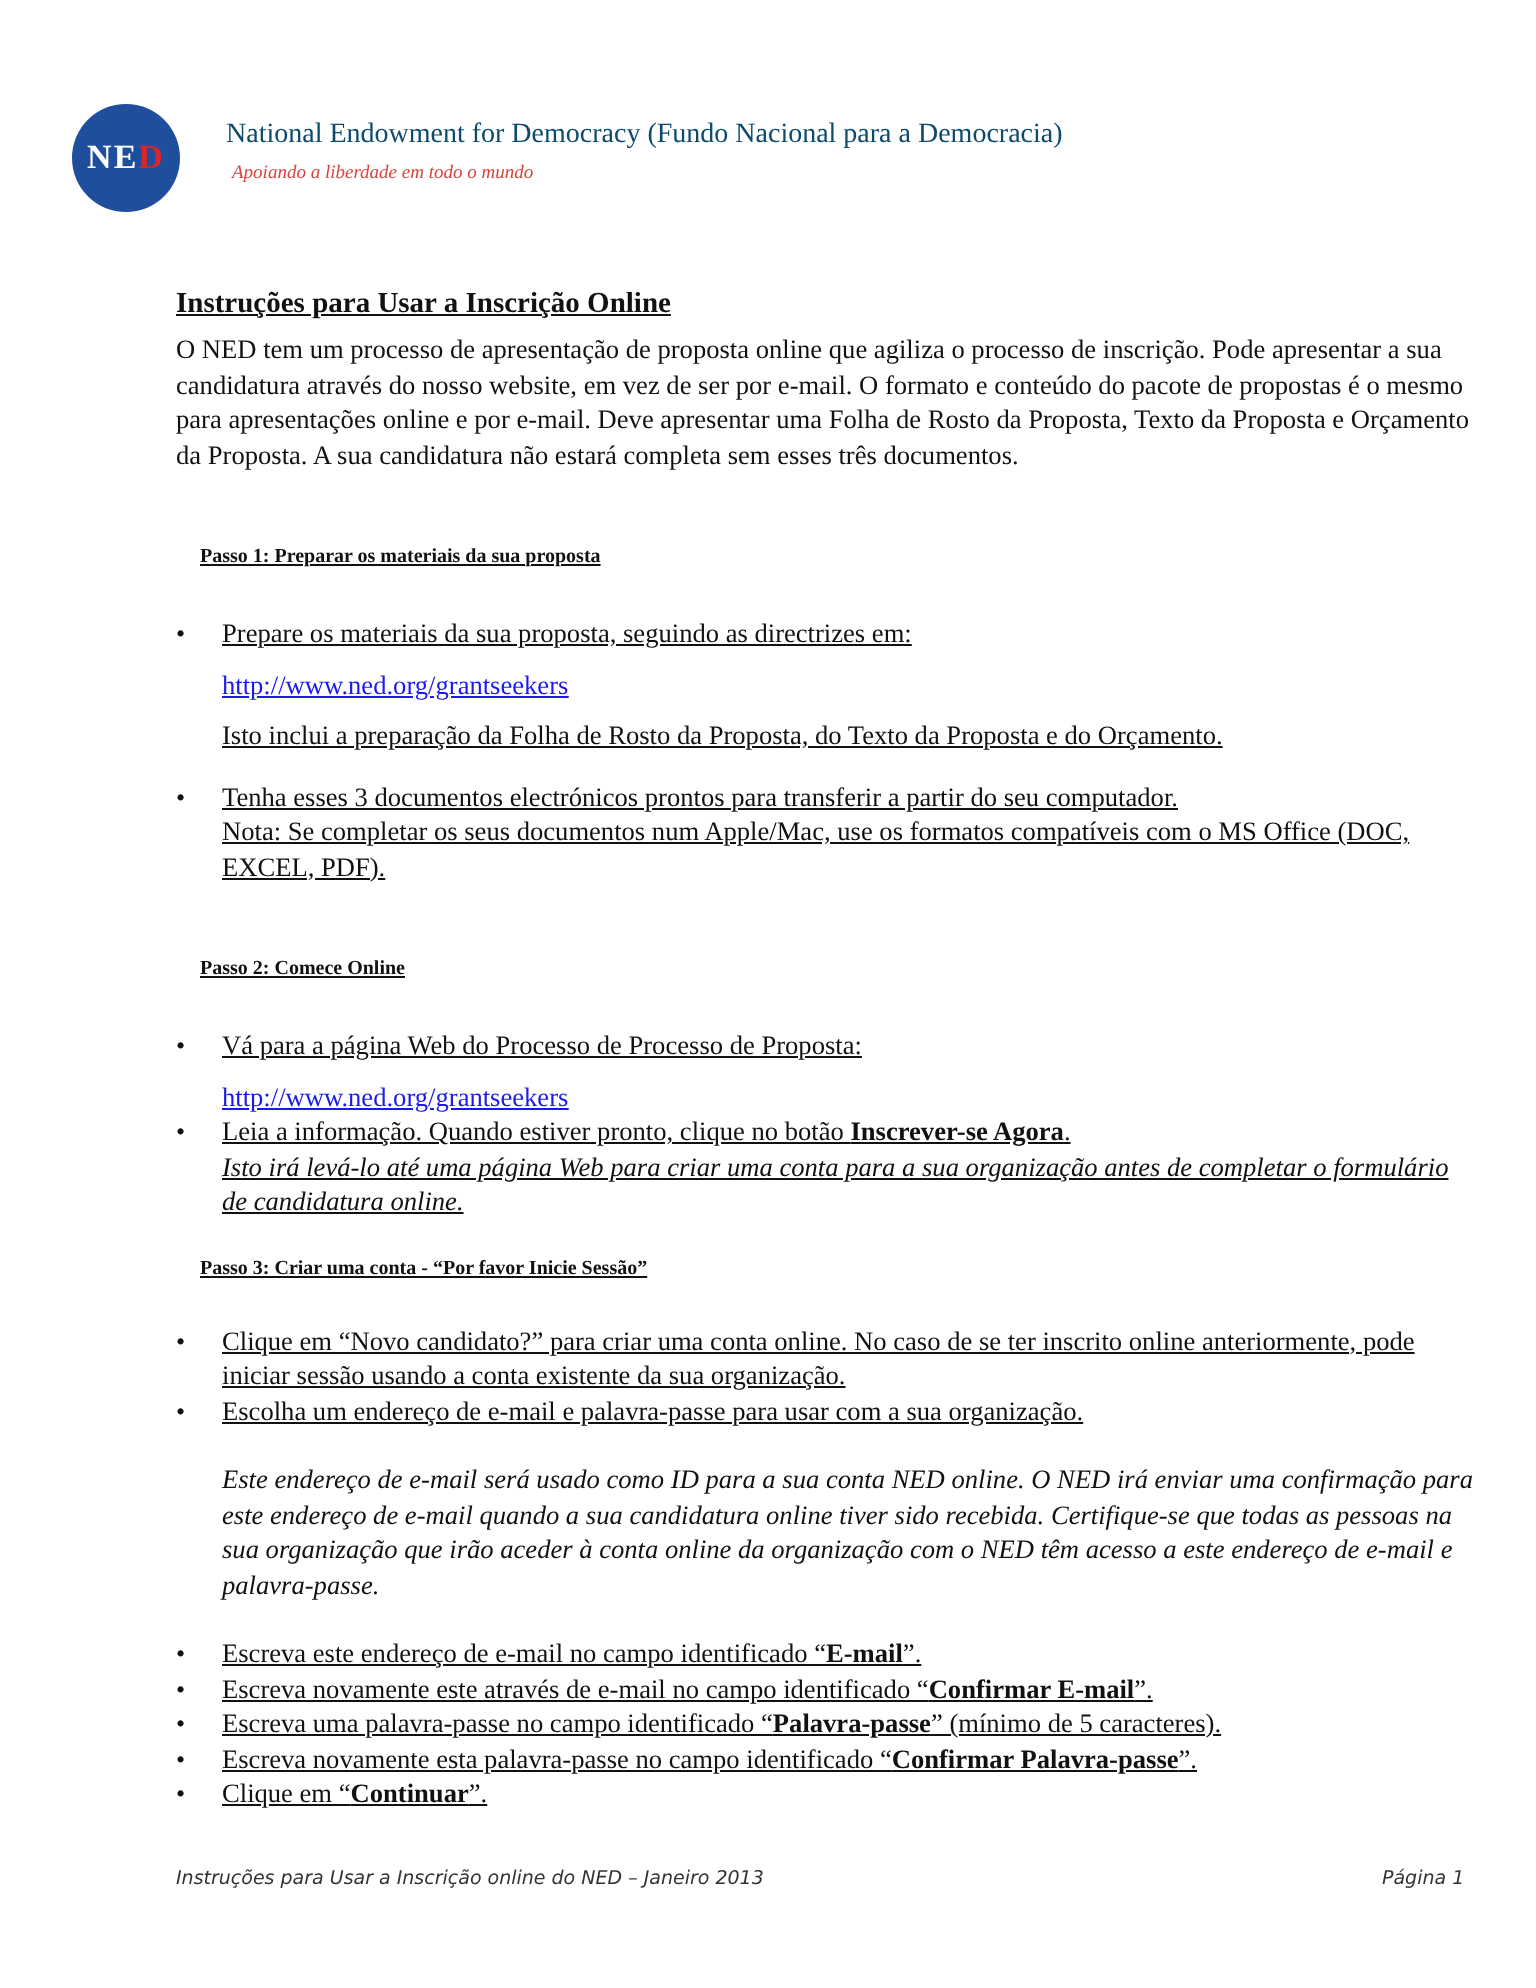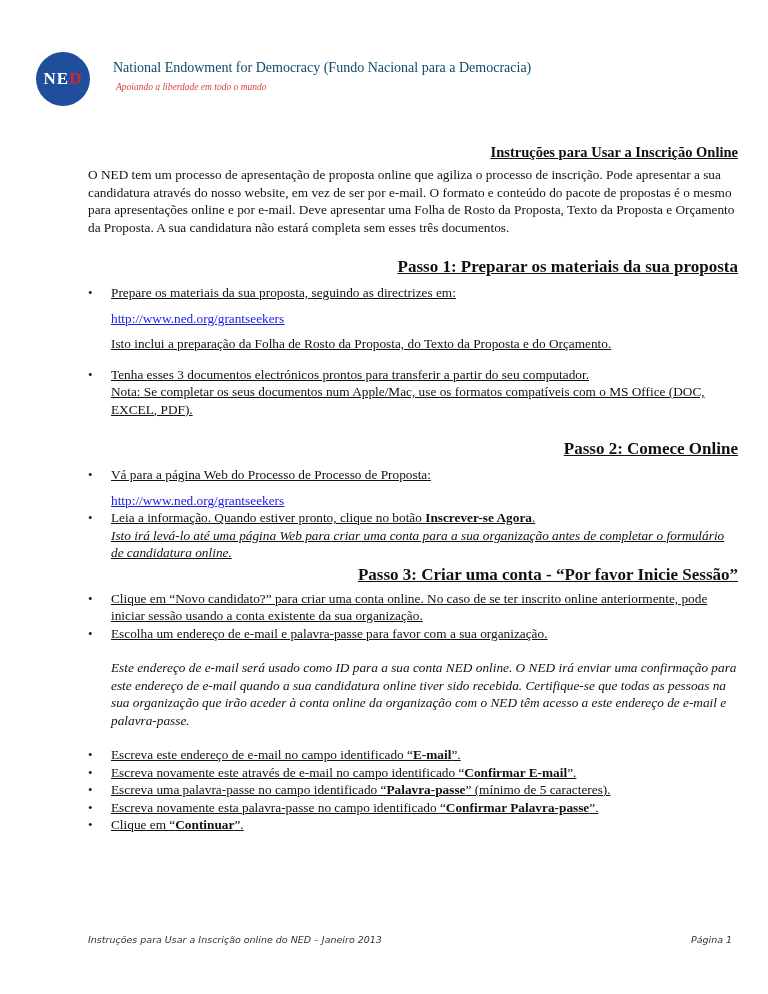--- a/index.html
+++ b/index.html
@@ -7,22 +7,22 @@
            font-family: "Liberation Serif", "DejaVu Serif", serif; color: #111; }
     .logo { position: absolute; left: 36px; top: 52px; width: 54px; height: 54px;
             border-radius: 50%; background: #1f4e9c; display: flex; align-items: center;
             justify-content: center; font-family: "Liberation Serif", serif; font-weight: bold;
             font-size: 17px; letter-spacing: 1px; }
     .logo .w { color: #ffffff; }
     .logo .r { color: #d8262b; }
     .org-title { position: absolute; left: 113px; top: 60px; font-size: 14px; color: #0c4a6e; white-space: nowrap; }
     .org-tag { position: absolute; left: 116px; top: 82px; font-size: 9.5px; color: #d8433c; font-style: italic; white-space: nowrap; }
     .content { position: absolute; left: 88px; top: 143px; width: 650px; font-size: 13.3px; line-height: 17.5px; }
-    h1 { font-size: 14.5px; font-weight: bold; text-decoration: underline; margin: 0 0 5px 0; line-height: 18px; text-align: right; }
-    h2 { font-size: 17px; font-weight: bold; text-decoration: underline; margin: 0; line-height: 17px; text-align: right; }
+    h1 { font-size: 14.5px; font-weight: bold; text-decoration: underline; margin: 0 0 5px 0; line-height: 18px; }
+    h2 { font-size: 10px; font-weight: bold; text-decoration: underline; margin: 12px; line-height: 17px; }
     p { margin: 0; }
     ul { list-style: none; margin: 0; padding: 0; text-decoration: underline; }
     li { position: relative; padding-left: 23px; }
     li::before { content: "\2022"; position: absolute; left: 0; top: 0; font-size: 13px; }
     .link { color: #1a1aee; text-decoration: underline; }
     .sub { padding-left: 23px; }
     .it { font-style: italic; }
     .footer-left { position: absolute; left: 88px; top: 934px; font-family: "DejaVu Sans", sans-serif; font-style: italic; font-size: 9.5px; color: #333; white-space: nowrap; }
     .footer-right { position: absolute; left: 691px; top: 934px; font-family: "DejaVu Sans", sans-serif; font-style: italic; font-size: 9.5px; color: #333; white-space: nowrap; }
   </style>
@@ -74,21 +74,21 @@
   </ul>
 
   <div style="height:4px"></div>
   <h2>Passo 3:  Criar uma conta - “Por favor Inicie Sessão”</h2>
   <div style="height:7px"></div>
   <ul>
     <li>
       <span>Clique em “Novo candidato?” para criar uma conta online.  No caso de se ter inscrito online anteriormente, pode iniciar sessão usando a conta existente da sua organização.</span>
     </li>
     <li>
-      <span>Escolha um endereço de e-mail e palavra-passe para favor com a sua organização.</span>
+      <span>Escolha um endereço de e-mail e palavra-passe para usar com a sua organização.</span>
     </li>
   </ul>
   <div style="height:17px"></div>
   <p class="sub it">Este endereço de e-mail será usado como ID para a sua conta NED online.  O NED irá enviar uma confirmação para este endereço de e-mail quando a sua candidatura online tiver sido recebida. Certifique-se que todas as pessoas na sua organização que irão aceder à conta online da organização com o NED têm acesso a este endereço de e-mail e palavra-passe.</p>
   <div style="height:17px"></div>
   <ul>
     <li><span>Escreva este endereço de e-mail no campo identificado “</span><b>E-mail</b><span>”.</span></li>
     <li><span>Escreva novamente este através de e-mail no campo identificado “</span><b>Confirmar E-mail</b><span>”.</span></li>
     <li><span>Escreva uma palavra-passe no campo identificado “</span><b>Palavra-passe</b><span>” (mínimo de 5 caracteres).</span></li>
     <li><span>Escreva novamente esta palavra-passe no campo identificado “</span><b>Confirmar Palavra-passe</b><span>”.</span></li>

